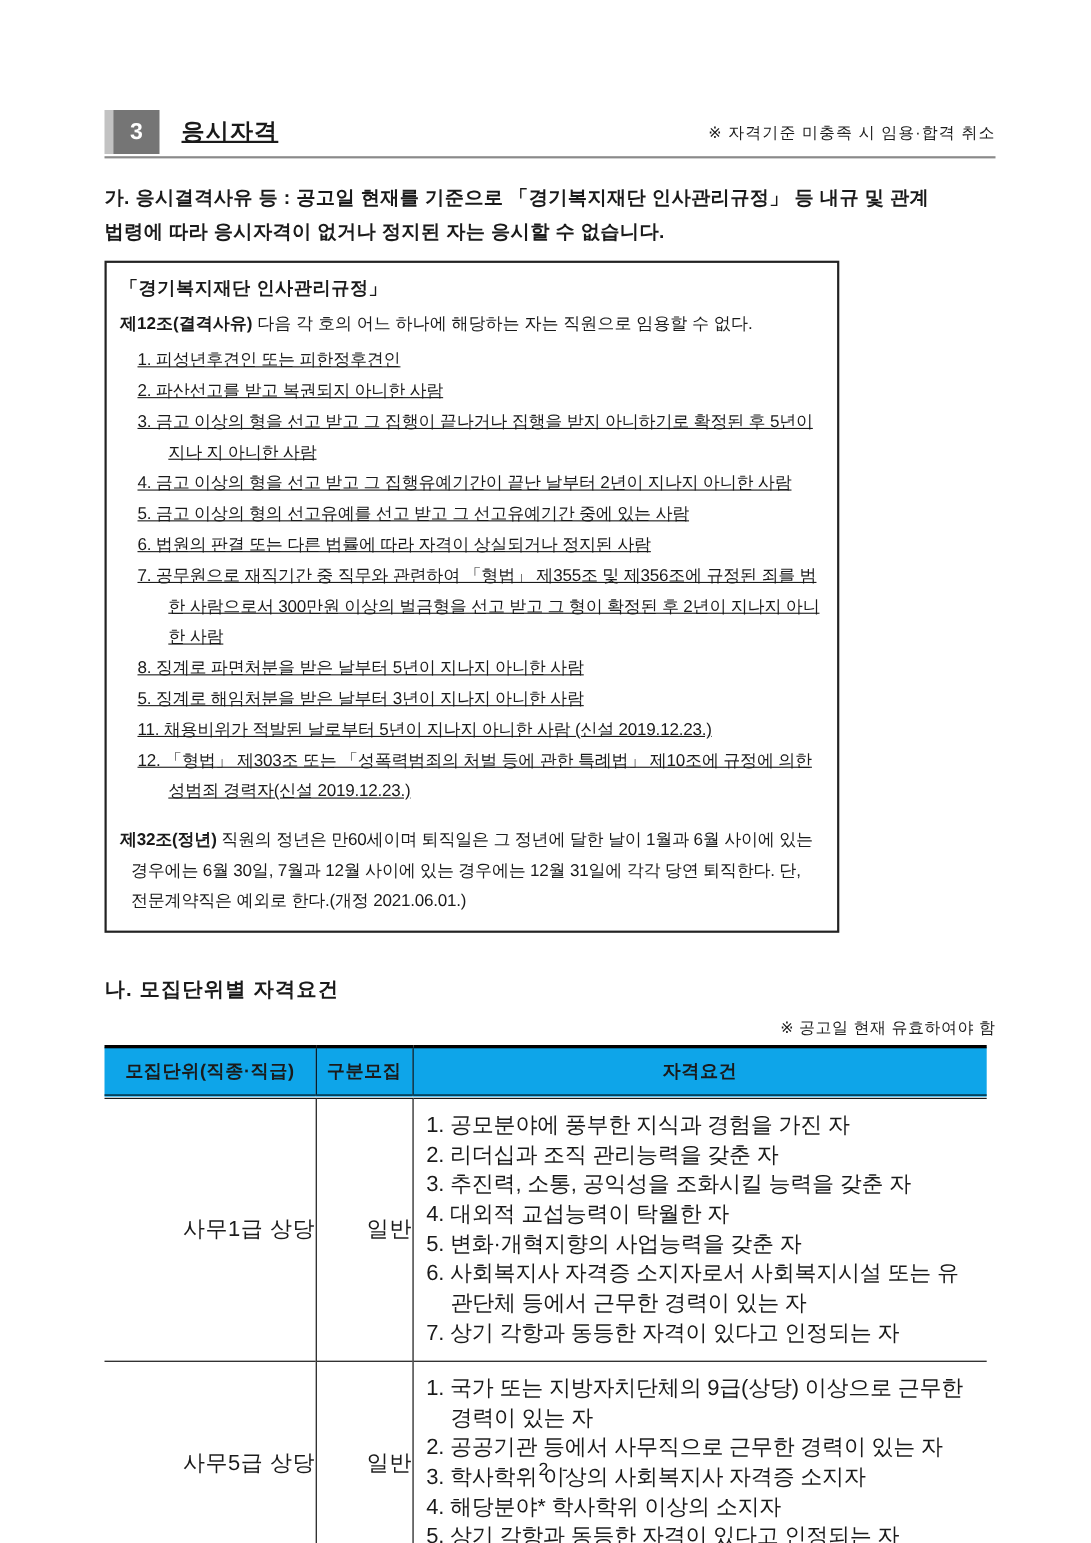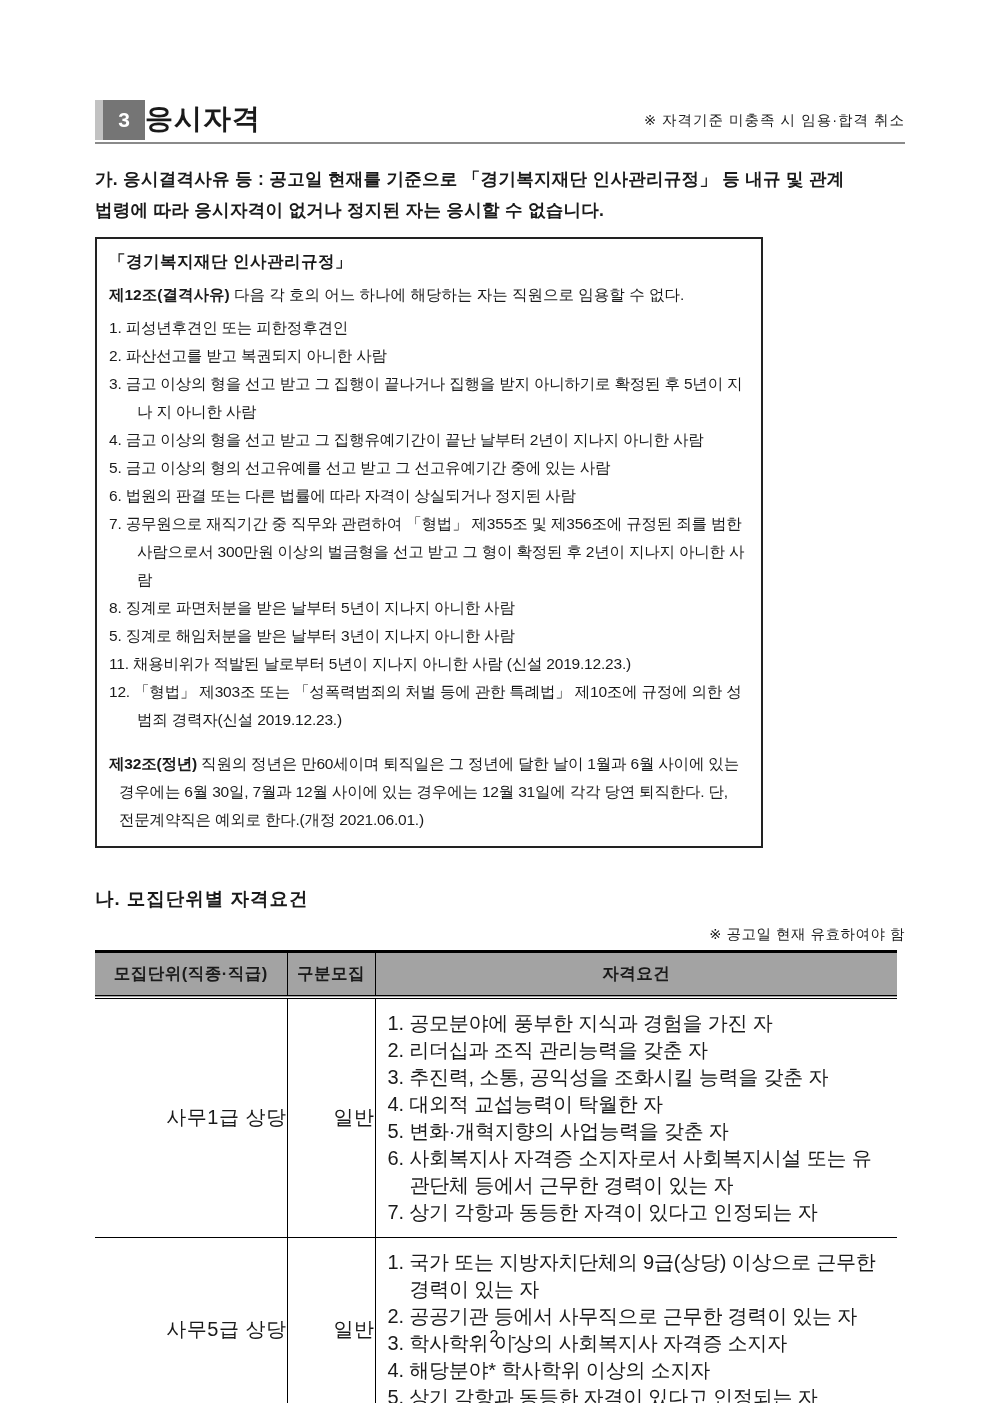--- a/index.html
+++ b/index.html
@@ -21,22 +21,22 @@
     padding-bottom: 0;
     height: 44px;
   }
   .badge-strip { width: 8px; background: #c2c2c2; height: 40px; align-self: flex-start; }
   .badge-box {
     width: 42px; height: 40px; background: #757575;
     color: #ffffff; font-size: 21px; font-weight: bold;
     display: flex; align-items: center; justify-content: center;
   }
   .sec-title {
-    font-size: 28px; font-weight: bold; letter-spacing: 1px;
-    align-self: center; padding-bottom: 4px;
+    font-size: 21px; font-weight: bold; letter-spacing: 1px;
+    margin-left: 20px; align-self: center; padding-bottom: 4px; text-decoration: underline;
   }
   .sec-note {
     margin-left: auto; align-self: center;
     font-size: 14.5px; letter-spacing: 1px; padding-bottom: 2px;
   }
 
   
   .clause-ga {
     margin-top: 20px;
     font-size: 17.5px; font-weight: bold; letter-spacing: 0.3px;
@@ -50,39 +50,40 @@
     border: 2px solid #222222;
     width: 668px;
     padding: 12px 14px 12px 12px;
     font-size: 15.5px;
   }
   .reg-title { font-size: 16.5px; font-weight: bold; letter-spacing: 0.5px; }
   .reg-art12 { margin-top: 9px; line-height: 26px; }
   .reg-art-label { font-weight: bold; }
   .reg-items { margin-top: 6px; }
   .reg-item {
-    line-height: 28px;
+    margin-left: 16px; line-height: 28px;
     padding-left: 28px; text-indent: -28px;
     letter-spacing: -0.2px;
+    text-decoration: underline;
   }
   .reg-art32 { margin-top: 16px; line-height: 28px; padding-left: 10px; text-indent: -10px; letter-spacing: -0.2px; }
 
   
   .clause-na { margin-top: 38px; font-size: 18.5px; font-weight: bold; letter-spacing: 1px; }
   .table-note { margin-top: 14px; text-align: right; font-size: 14.5px; letter-spacing: 0.5px; }
 
   
   table.qual-table {
     margin-top: 6px; width: 802px;
     border-collapse: collapse; table-layout: fixed;
   }
   .qual-table col.c1 { width: 192px; }
   .qual-table col.c2 { width: 88px; }
   .qual-table th {
-    background: #a3a3a3;
+    background: #0ea5e9;
     border-top: 3px solid #000000;
     border-bottom: 4px double #000000;
     font-size: 16.5px; font-weight: bold;
     height: 45px; text-align: center; vertical-align: middle;
     letter-spacing: 0.5px;
   }
   .qual-table th + th, .qual-table td + td { border-left: 1px solid #000000; }
   .qual-table tbody tr { border-bottom: 1px solid #000000; }
   .qual-table tbody tr:last-child { border-bottom: 3px solid #000000; }
   .qual-table td {

